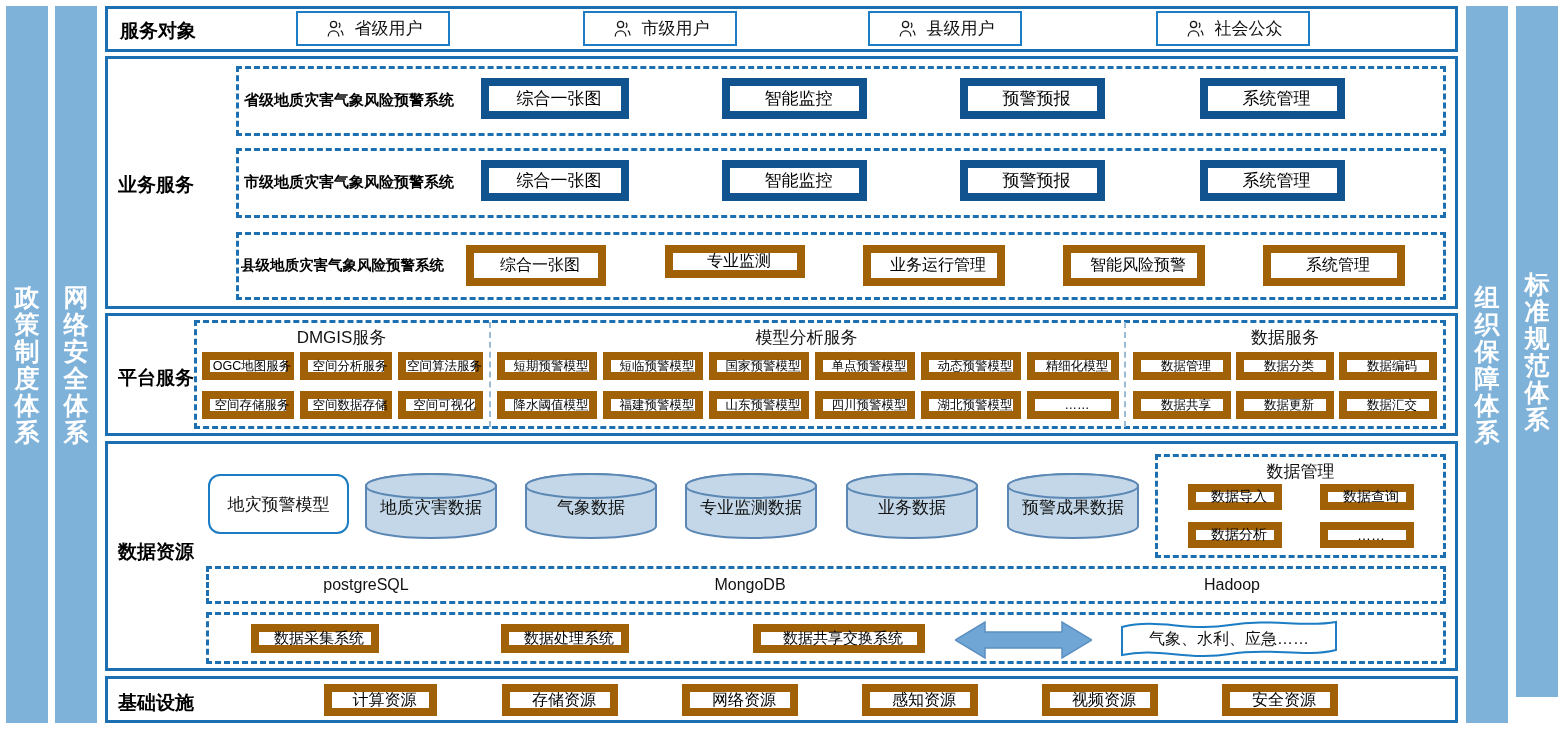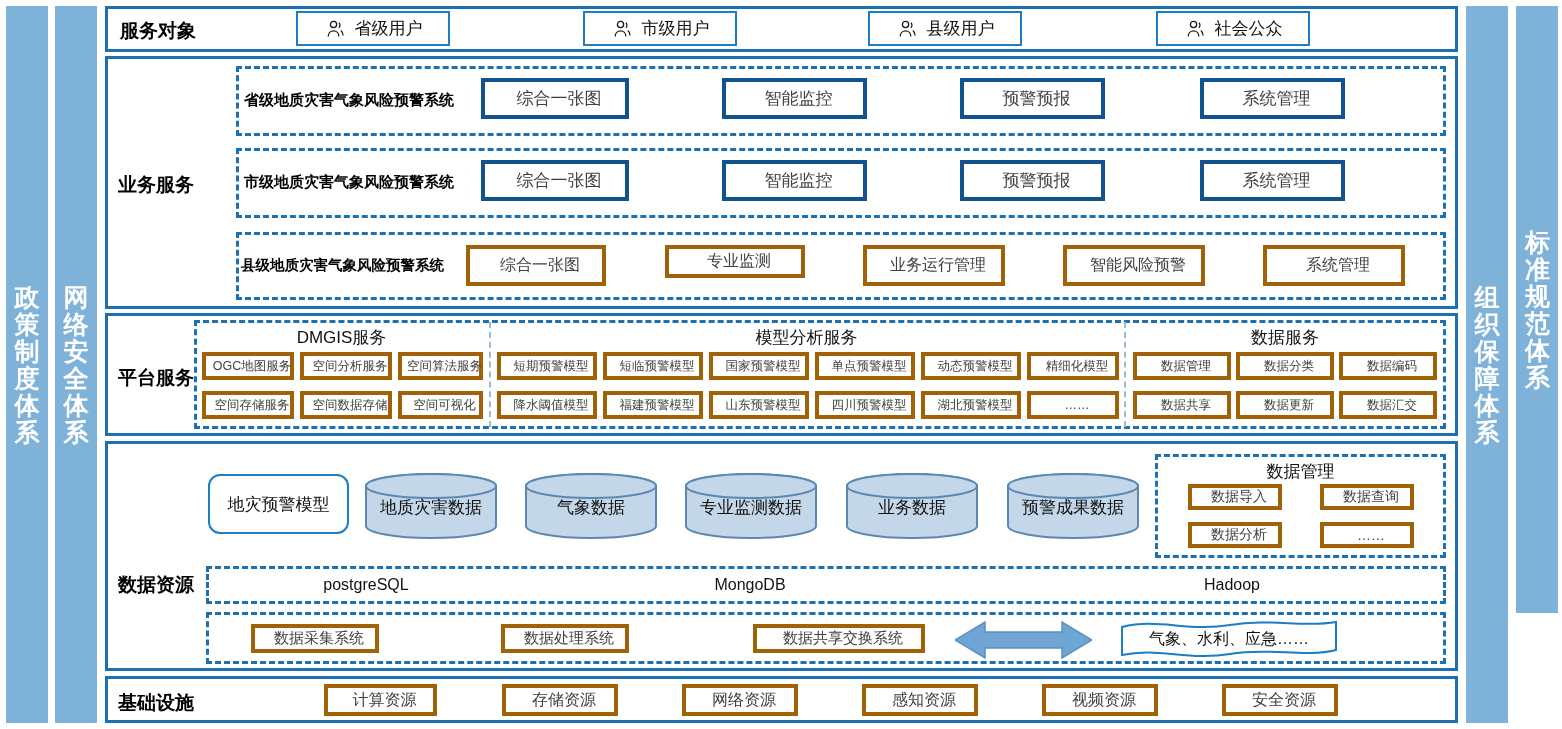--- a/index.html
+++ b/index.html
@@ -59,28 +59,28 @@
     background:transparent;
   }
   .dashed-sep{
     position:absolute;
     border-left:2px dashed #9bbcd6;
   }
 
   
   .box{
     position:absolute;
-    border:4px solid #a16207;
+    border:8px solid #a16207;
     box-sizing:border-box;
     background:#ffffff;
     display:flex;
     align-items:center;
     justify-content:center;
     text-align:center;
-    color:#404040;
+    color:#000000;
     white-space:nowrap;
     padding-left:8px;
   }
   .box.nav{border-color:#10538F;}
   .box.f17{font-size:17px;}
   .box.f16{font-size:16px;}
   .box.f13{font-size:12.5px;}
   .box.f15{font-size:15px;}
   .box.f14{font-size:14px;}
 
@@ -174,21 +174,21 @@
   <div class="pillar" style="left:6px;top:6px;width:42px;height:717px;align-items:center;">
     <span>政策制度体系</span>
   </div>
   <div class="pillar" style="left:55px;top:6px;width:42px;height:717px;">
     <span>网络安全体系</span>
   </div>
 
   <div class="pillar" style="left:1466px;top:6px;width:42px;height:717px;">
     <span>组织保障体系</span>
   </div>
-  <div class="pillar" style="left:1516px;top:6px;width:42px;height:607px;text-align:right;">
+  <div class="pillar" style="left:1516px;top:6px;width:42px;height:691px;">
     <span>标准规范体系</span>
   </div>
 
   <div class="band" style="left:105px;top:6px;width:1353px;height:46px;"></div>
   <div class="band-label" style="left:120px;top:18px;">服务对象</div>
 
   <div class="userchip" style="left:296px;top:11px;width:154px;height:35px;">
     <svg class="uicon" viewBox="0 0 24 24" fill="none" stroke="#1a1a1a" stroke-width="1.4">
       <circle cx="10.4" cy="7" r="3.4"></circle>
       <path d="M4.6 20.2c0-3.7 2.6-6.2 5.8-6.2s5.8 2.5 5.8 6.2"></path>
@@ -286,21 +286,21 @@
   <div class="box f13" style="left:1027px;top:391px;width:92px;height:28px;">……</div>
 
   <div class="box f13" style="left:1133px;top:352px;width:98px;height:28px;">数据管理</div>
   <div class="box f13" style="left:1236px;top:352px;width:98px;height:28px;">数据分类</div>
   <div class="box f13" style="left:1339px;top:352px;width:98px;height:28px;">数据编码</div>
   <div class="box f13" style="left:1133px;top:391px;width:98px;height:28px;">数据共享</div>
   <div class="box f13" style="left:1236px;top:391px;width:98px;height:28px;">数据更新</div>
   <div class="box f13" style="left:1339px;top:391px;width:98px;height:28px;">数据汇交</div>
 
   <div class="band" style="left:105px;top:441px;width:1353px;height:230px;"></div>
-  <div class="band-label" style="left:118px;top:572px;text-align:right;">数据资源</div>
+  <div class="band-label" style="left:118px;top:539px;text-align:right;">数据资源</div>
 
   <div class="roundbox" style="left:208px;top:474px;width:141px;height:60px;">地灾预警模型</div>
 
   <div class="cyl" style="left:364px;top:472px;width:134px;height:68px;">
     <svg width="134" height="68" viewBox="0 0 134 68">
       <path d="M2,14 a65,12 0 0 1 130,0 L132,54 a65,12 0 0 1 -130,0 Z" fill="#C3D7E8" stroke="#5B87B5" stroke-width="2"></path>
       <ellipse cx="67" cy="14" rx="65" ry="12" fill="#C3D7E8" stroke="#5B87B5" stroke-width="2"></ellipse>
     </svg>
     <div class="cyl-label">地质灾害数据</div>
   </div>

